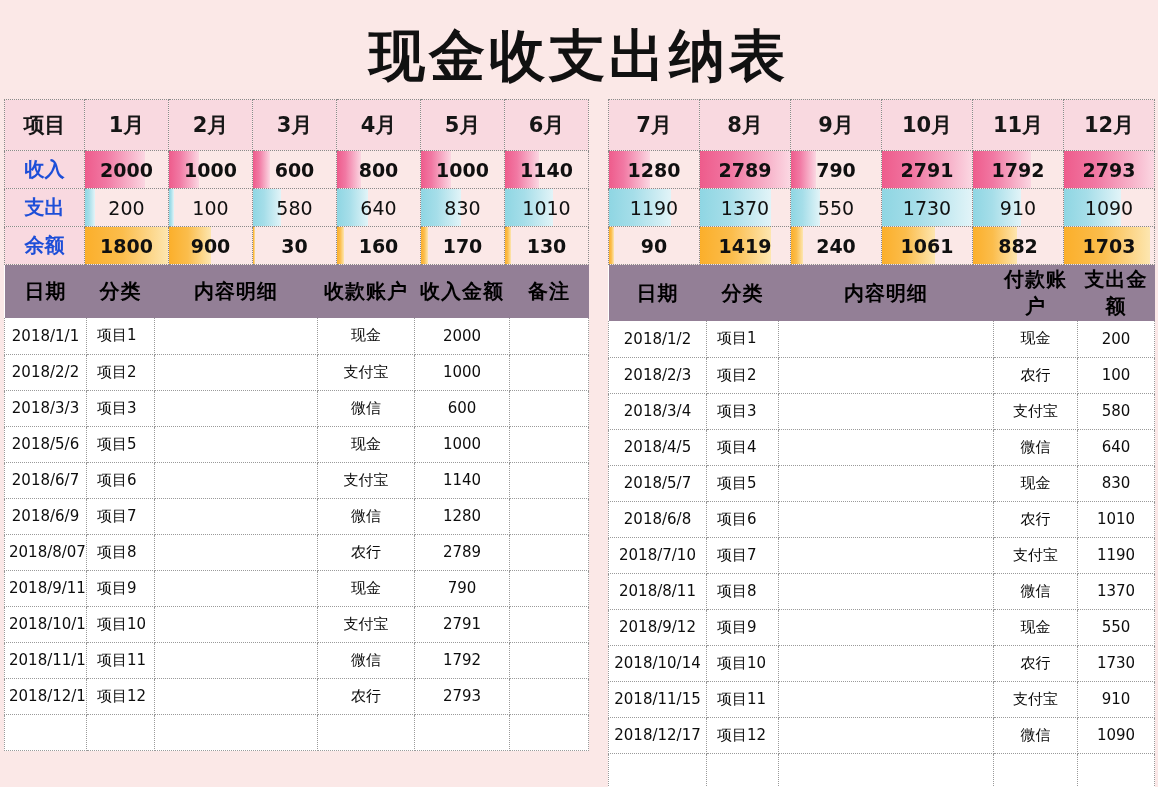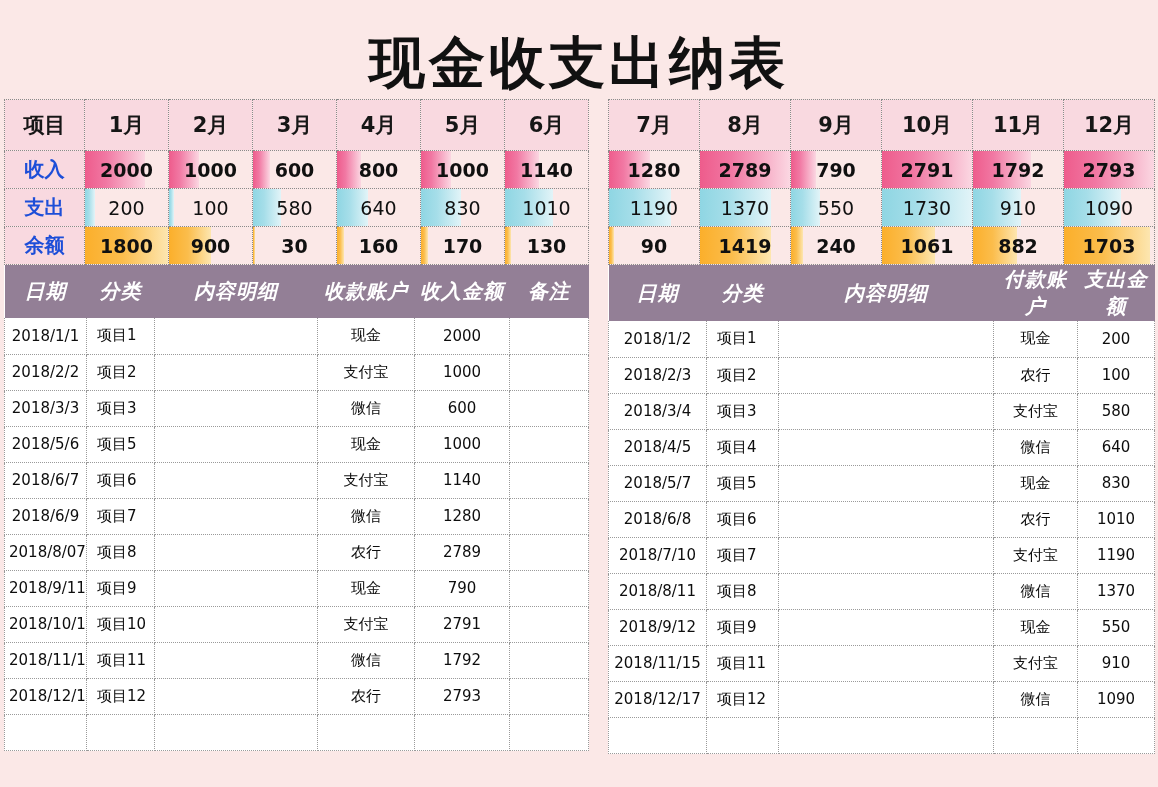--- a/index.html
+++ b/index.html
@@ -12,21 +12,21 @@
   }
   #page {
     position: relative;
     width: 1158px; height: 787px;
     background: #FBE8E7;
   }
 
   
   .title {
     position: absolute;
-    left: 0; top: 20px;
+    left: 0; top: 13px;
     width: 1158px;
     text-align: center;
     font-family: "DejaVu Serif", "Liberation Serif", serif;
     font-size: 56px;
     font-weight: 700;
     color: #111111;
     letter-spacing: 4px;
     line-height: 84px;
     white-space: nowrap;
   }
@@ -94,29 +94,28 @@
     position: absolute;
     border-collapse: collapse;
     table-layout: fixed;
     background: #ffffff;
   }
   .detail.left  { left: 4px;   top: 265px; width: 584px; }
   .detail.right { left: 608px; top: 265px; width: 546px; }
 
   .detail th {
     background: #937F96;
-    color: #ffffff;
+    color: #000000;
     font-size: 20px;
     font-weight: 700;
     height: 53px;
     border: none;
     text-align: center;
     font-family: "DejaVu Sans", "Liberation Sans", sans-serif;
     letter-spacing: 1px;
-    font-style: italic;
   }
   .detail td {
     border: 1px dotted #9a9a9a;
     border-top: none;
     height: 36px;
     background: #ffffff;
     font-size: 15px;
     color: #0d0d0d;
     text-align: center;
     font-family: "DejaVu Sans", "Liberation Sans", sans-serif;
@@ -604,20 +603,27 @@
           <td class="">1370</td>
         </tr>
         <tr>
           <td class="c-date">2018/9/12</td>
           <td class="c-cat">项目9</td>
           <td class=""></td>
           <td class="">现金</td>
           <td class="">550</td>
         </tr>
         <tr>
+          <td class="c-date">2018/10/14</td>
+          <td class="c-cat">项目10</td>
+          <td class=""></td>
+          <td class="">农行</td>
+          <td class="">1730</td>
+        </tr>
+        <tr>
           <td class="c-date">2018/11/15</td>
           <td class="c-cat">项目11</td>
           <td class=""></td>
           <td class="">支付宝</td>
           <td class="">910</td>
         </tr>
         <tr>
           <td class="c-date">2018/12/17</td>
           <td class="c-cat">项目12</td>
           <td class=""></td>

